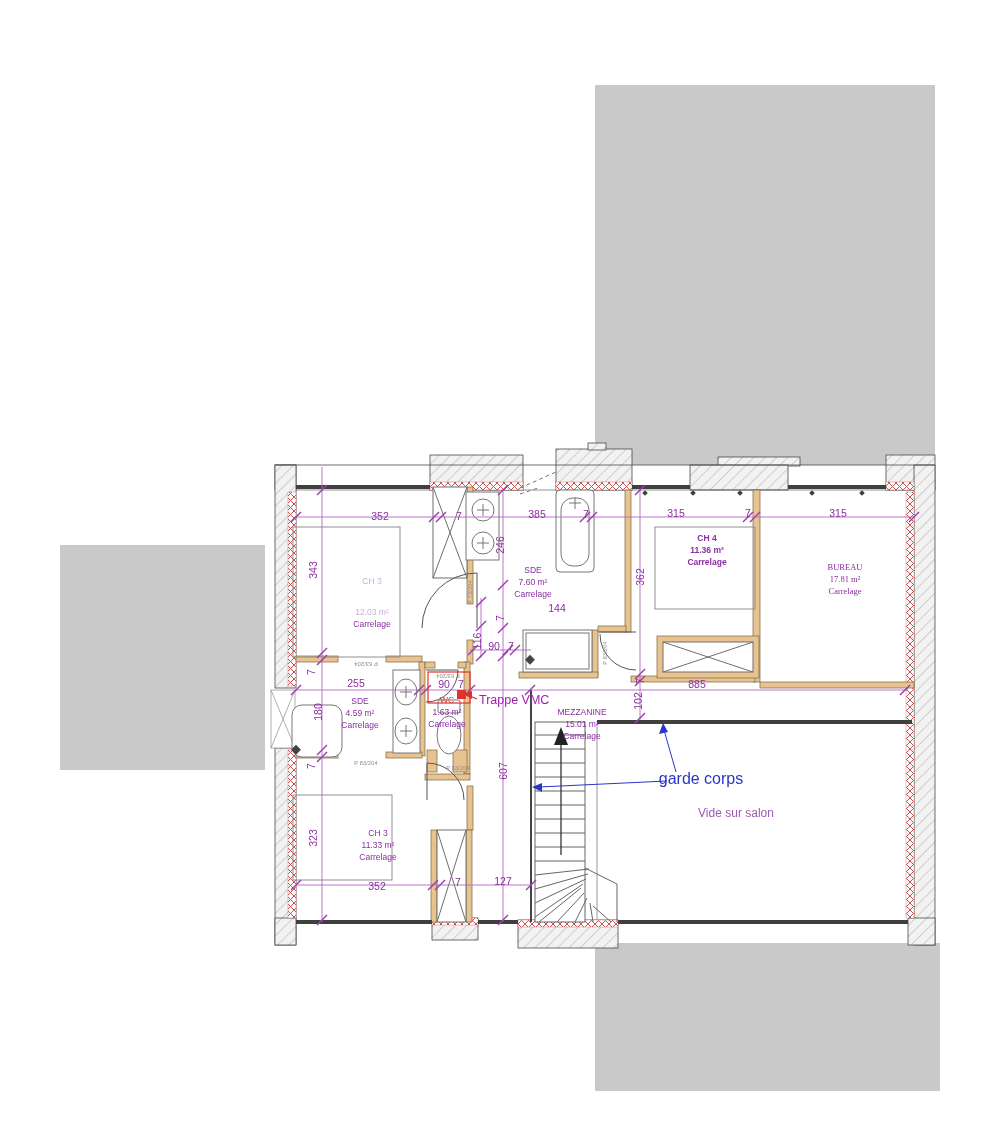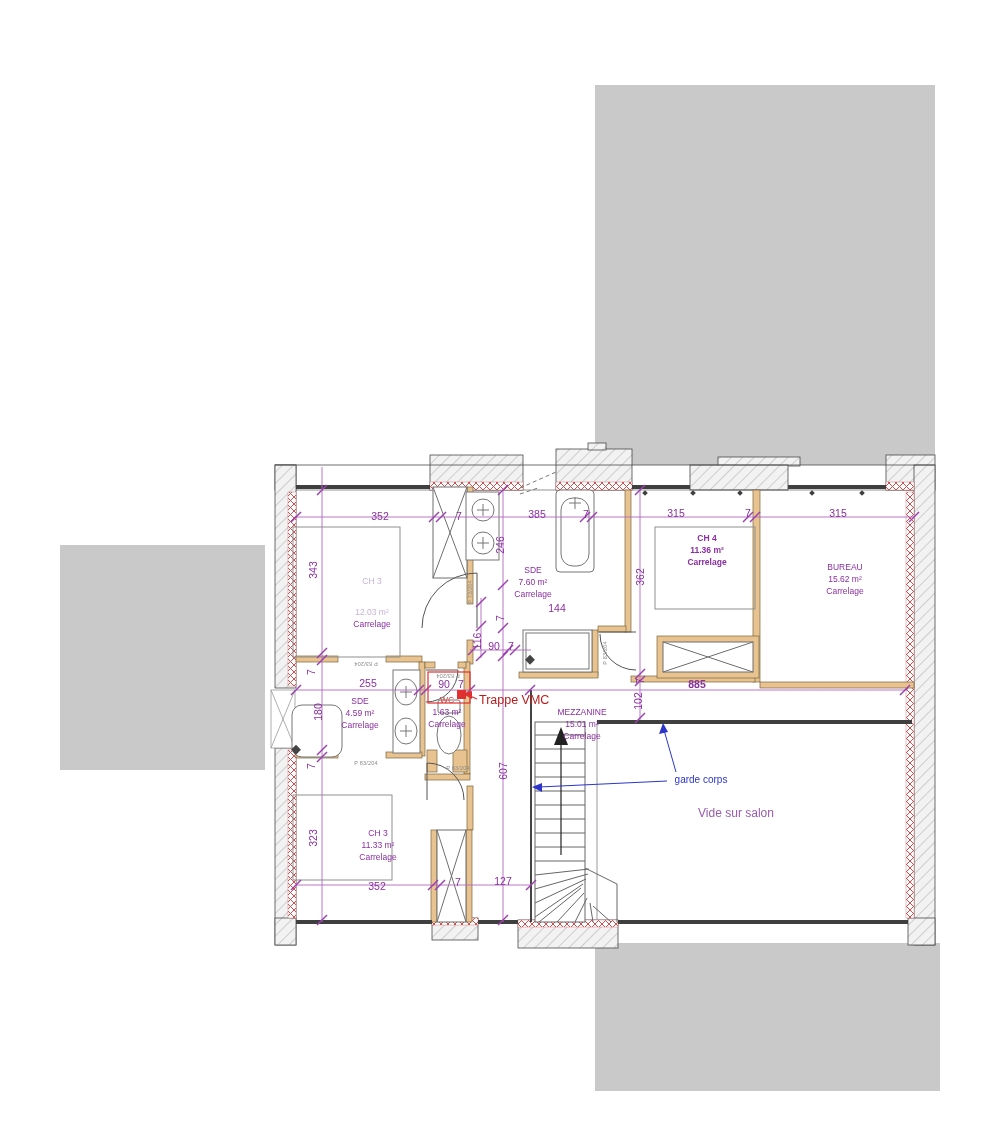--- a/index.html
+++ b/index.html
@@ -10,23 +10,23 @@
   .lbl{position:absolute;white-space:nowrap;transform:translate(-50%,-50%);}
   .dim{font-size:10.5px;color:#8a2fa0;}
   .dim.r90{transform:translate(-50%,-50%) rotate(-90deg);}
   .doorlbl{font-size:5.5px;color:#8a8a8a;letter-spacing:.2px;}
   .doorlbl.r180{transform:translate(-50%,-50%) rotate(180deg);}
   .doorlbl.r90{transform:translate(-50%,-50%) rotate(-90deg);}
   .room{position:absolute;transform:translateX(-50%);text-align:center;font-size:8.5px;
         line-height:12px;color:#8a2fa0;white-space:nowrap;}
   .room .nm.faint,.room .ar.faint{color:#c9b2d8;margin-top:19px;}
   .room .nm.redname{color:#d84040;}
-  .ann-trappe{position:absolute;left:479px;top:693px;font-size:12.5px;color:#b91c1c;}
+  .ann-trappe{position:absolute;left:479px;top:693px;font-size:12.5px;color:#a21caf;}
   .ann-garde{position:absolute;left:701px;top:779px;transform:translate(-50%,-50%);
-             font-size:10px;color:#2b35c9;}
+             font-size:16px;color:#2b35c9;}
   .ann-vide{position:absolute;left:736px;top:813px;transform:translate(-50%,-50%);
             font-size:12px;color:#9a5cb0;}
 </style>
 </head>
 <body>
 
 <div id="canvas">
 
 <svg id="plan-svg" width="1000" height="1121" viewBox="0 0 1000 1121">
   <defs>
@@ -319,23 +319,23 @@
       <div class="room" style="left: 533px; top: 564px;">
         <div class="nm">SDE</div>
         <div class="ar">7.60 m²</div>
         <div class="fl">Carrelage</div>
       </div>
       <div class="room" style="left: 707px; top: 532px; font-weight: bold;">
         <div class="nm">CH 4</div>
         <div class="ar">11.36 m²</div>
         <div class="fl">Carrelage</div>
       </div>
-      <div class="room" style="left: 845px; top: 561px;">
+      <div class="room" style="left: 845px; top: 561px; font-family: Liberation Serif, serif;">
         <div class="nm">BUREAU</div>
-        <div class="ar">15.62 m²</div>
+        <div class="ar">17.81 m²</div>
         <div class="fl">Carrelage</div>
       </div>
       <div class="room" style="left: 360px; top: 695px;">
         <div class="nm">SDE</div>
         <div class="ar">4.59 m²</div>
         <div class="fl">Carrelage</div>
       </div>
       <div class="room" style="left: 447px; top: 694px;">
         <div class="nm redname">WC</div>
         <div class="ar">1.63 m²</div>
@@ -353,37 +353,37 @@
       </div>
       <span class="lbl dim" style="left: 380px; top: 516px;">352</span>
       <span class="lbl dim" style="left: 459px; top: 516px;">7</span>
       <span class="lbl dim" style="left: 537px; top: 514px;">385</span>
       <span class="lbl dim" style="left: 586px; top: 514px;">7</span>
       <span class="lbl dim" style="left: 676px; top: 513px;">315</span>
       <span class="lbl dim" style="left: 748px; top: 513px;">7</span>
       <span class="lbl dim" style="left: 838px; top: 513px;">315</span>
       <span class="lbl dim r90" style="left: 313px; top: 570px;">343</span>
       <span class="lbl dim r90" style="left: 311px; top: 672px;">7</span>
-      <span class="lbl dim" style="left: 356px; top: 683px; margin-left: 12px;">255</span>
+      <span class="lbl dim" style="left: 356px; top: 683px;">255</span>
       <span class="lbl dim r90" style="left: 318px; top: 712px;">180</span>
       <span class="lbl dim r90" style="left: 311px; top: 766px;">7</span>
       <span class="lbl dim r90" style="left: 313px; top: 838px;">323</span>
       <span class="lbl dim r90" style="left: 500px; top: 545px;">246</span>
       <span class="lbl dim r90" style="left: 500px; top: 618px;">7</span>
       <span class="lbl dim r90" style="left: 477px; top: 641px;">116</span>
       <span class="lbl dim" style="left: 494px; top: 646px;">90</span>
       <span class="lbl dim" style="left: 511px; top: 646px;">7</span>
       <span class="lbl dim" style="left: 444px; top: 684px;">90</span>
       <span class="lbl dim" style="left: 461px; top: 684px;">7</span>
       <span class="lbl dim" style="left: 557px; top: 608px;">144</span>
       <span class="lbl dim r90" style="left: 503px; top: 771px;">607</span>
       <span class="lbl dim r90" style="left: 640px; top: 577px;">362</span>
       <span class="lbl dim r90" style="left: 640px; top: 681px;">7</span>
       <span class="lbl dim r90" style="left: 638px; top: 701px;">102</span>
-      <span class="lbl dim" style="left: 697px; top: 684px; font-weight: bold;">885</span>
+      <span class="lbl dim" style="left: 697px; top: 684px;">885</span>
       <span class="lbl dim" style="left: 377px; top: 886px;">352</span>
       <span class="lbl dim" style="left: 458px; top: 882px;">7</span>
       <span class="lbl dim" style="left: 503px; top: 881px;">127</span>
       <span class="lbl doorlbl r180" style="left: 448px; top: 676px;">P 83/204</span>
       <span class="lbl doorlbl r180" style="left: 366px; top: 664px;">P 83/204</span>
       <span class="lbl doorlbl r90" style="left: 470px; top: 592px;">P 73/204</span>
       <span class="lbl doorlbl r90" style="left: 605px; top: 653px;">P 83/204</span>
       <span class="lbl doorlbl" style="left: 458px; top: 768px;">P 83/204</span>
       <span class="lbl doorlbl" style="left: 366px; top: 763px;">P 83/204</span>
     </div>

